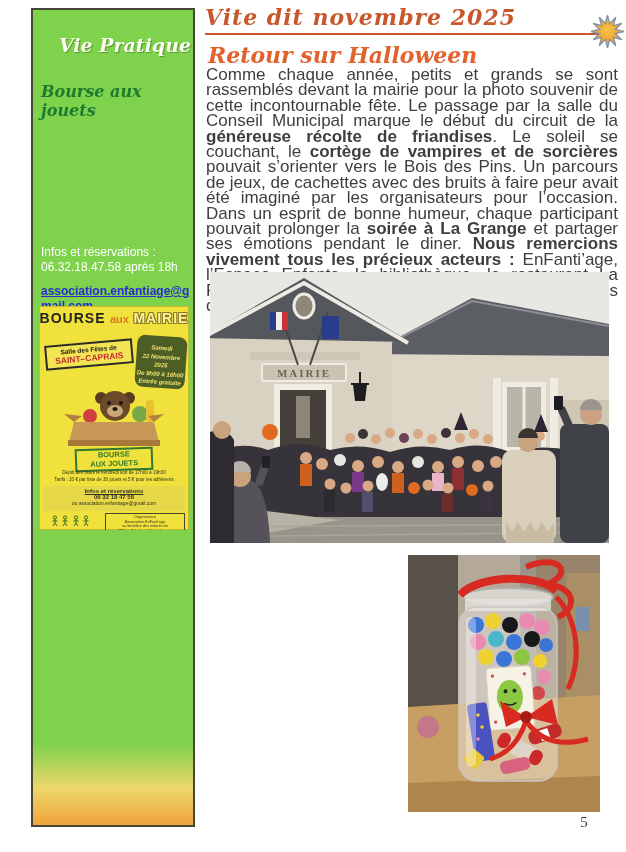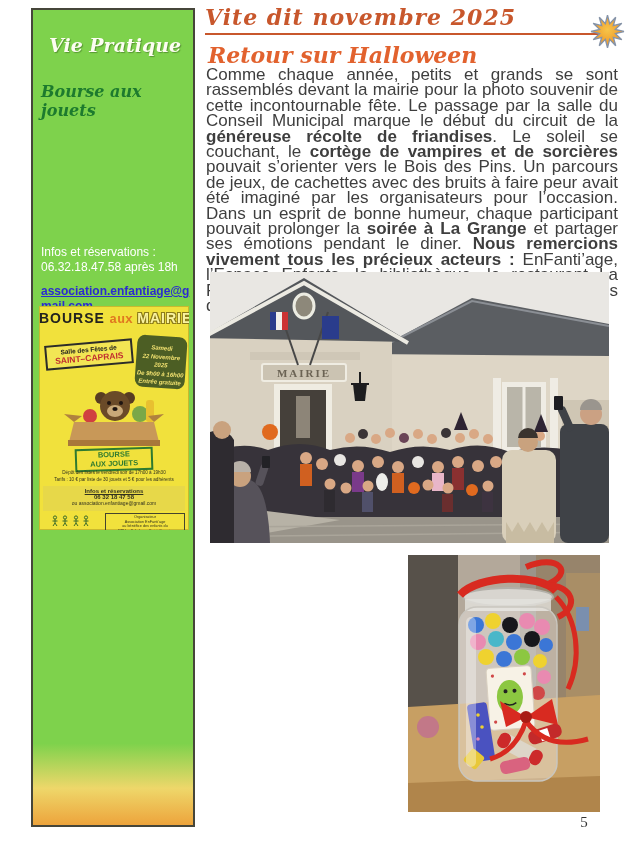--- a/index.html
+++ b/index.html
@@ -11,40 +11,40 @@
   .masthead{left:205px;top:4px;width:386px;
             font-family:"DejaVu Serif", serif;font-style:italic;font-weight:bold;
             font-size:22px;color:#c8572c;letter-spacing:1px;}
   .masthead-rule{left:205px;top:33px;width:400px;border-top:2px solid #c8572c;}
   .starburst{left:590px;top:13px;}
 
   
   .sidebar{left:31px;top:8px;width:164px;height:819px;box-sizing:border-box;
            border:2px solid #46463a;
            background:linear-gradient(180deg,#7ed24c 0%,#7ed24c 90%,#eed76a 95.5%,#eda43c 100%);}
-  .sb-title{left:16px;top:24px;width:100%;color:#fdfdf2;
+  .sb-title{left:0;top:24px;width:100%;text-align:center;color:#fdfdf2;
             font-family:"DejaVu Serif", serif;font-style:italic;font-weight:bold;
-            font-size:19px;text-shadow:1px 1px 1px rgba(40,80,20,.45);}
+            font-size:19px;text-shadow:1px 1px 1px rgba(40,80,20,.45);padding-left:12px;}
   .sb-heading{left:8px;top:72px;color:#1d7a2e;
               font-family:"DejaVu Serif", serif;font-style:italic;font-weight:bold;font-size:16px;}
   .sb-body{left:8px;top:98px;width:148px;color:#ffffff;font-weight:bold;
            font-size:12px;line-height:15px;margin:0;}
   .sb-info{left:8px;top:235px;width:148px;color:#ffffff;font-weight:normal;
            font-size:12px;line-height:15px;margin:0;}
   .sb-mail{left:8px;top:274px;width:150px;font-size:12px;font-weight:bold;line-height:15px;}
   .sb-mail a{color:#2b2bd0;text-decoration:underline;word-break:break-all;}
   .sb-mail .dot{color:#ffffff;}
 
   
   .poster{left:6px;top:296px;width:150px;height:224px;background:#f1e13c;
           box-shadow:inset 0 0 0 1px #c9b92e;overflow:hidden;}
   .poster *{box-sizing:border-box;}
   .p-title{left:0;top:3px;width:100%;text-align:center;font-weight:800;white-space:nowrap;}
   .p-title .w1{font-size:14px;color:#23231f;letter-spacing:1px;}
-  .p-title .w2{font-size:13px;color:#e07820;font-family:Liberation Mono, monospace;}
+  .p-title .w2{font-size:11px;color:#e07820;}
   .p-title .w3{font-size:14px;color:#faf3a0;letter-spacing:1px;
                text-shadow:1px 1px 0 #8a7a1a,-1px -1px 0 #8a7a1a,1px -1px 0 #8a7a1a,-1px 1px 0 #8a7a1a;}
   .p-venue{left:6px;top:36px;width:88px;border:2px solid #2c2c28;padding:2px 1px;
            transform:rotate(-5deg);text-align:center;background:rgba(245,235,120,.4);}
   .p-venue .v1{font-size:6.5px;font-weight:bold;color:#23231f;display:block;}
   .p-venue .v2{font-size:8.5px;font-weight:bold;color:#c23030;display:block;}
   .p-date{left:97px;top:30px;width:50px;height:52px;background:#4c5e24;border-radius:8px;
           transform:rotate(4deg);color:#f2e270;font-style:italic;font-weight:bold;
           font-size:6px;line-height:8.5px;text-align:center;padding-top:8px;}
   .p-bear{left:17px;top:84px;}

